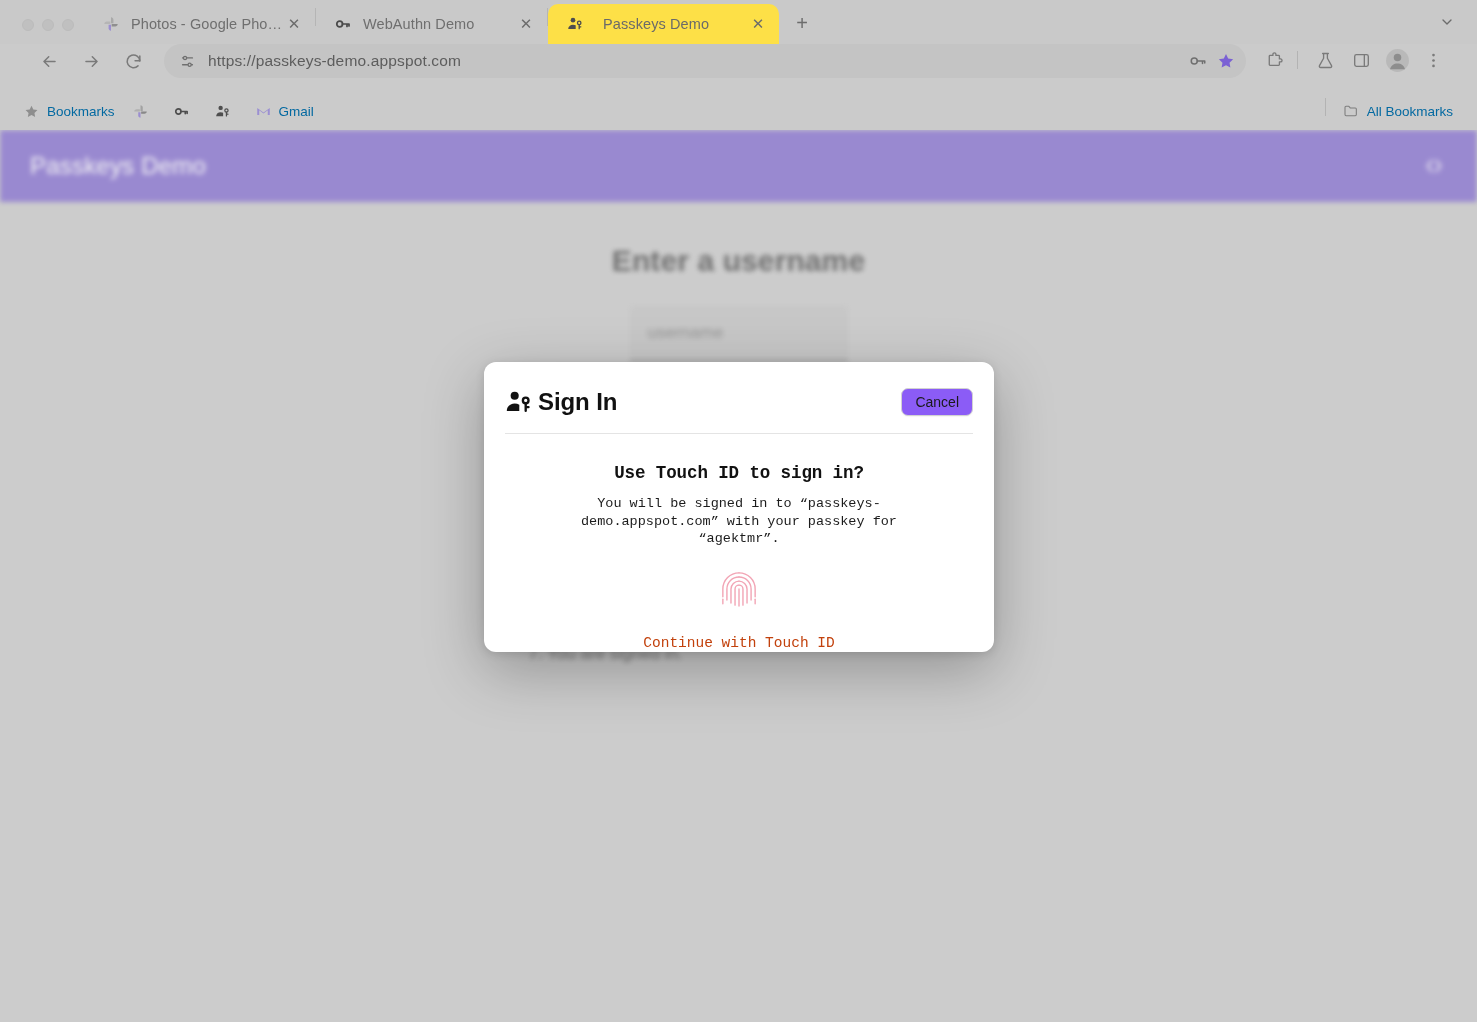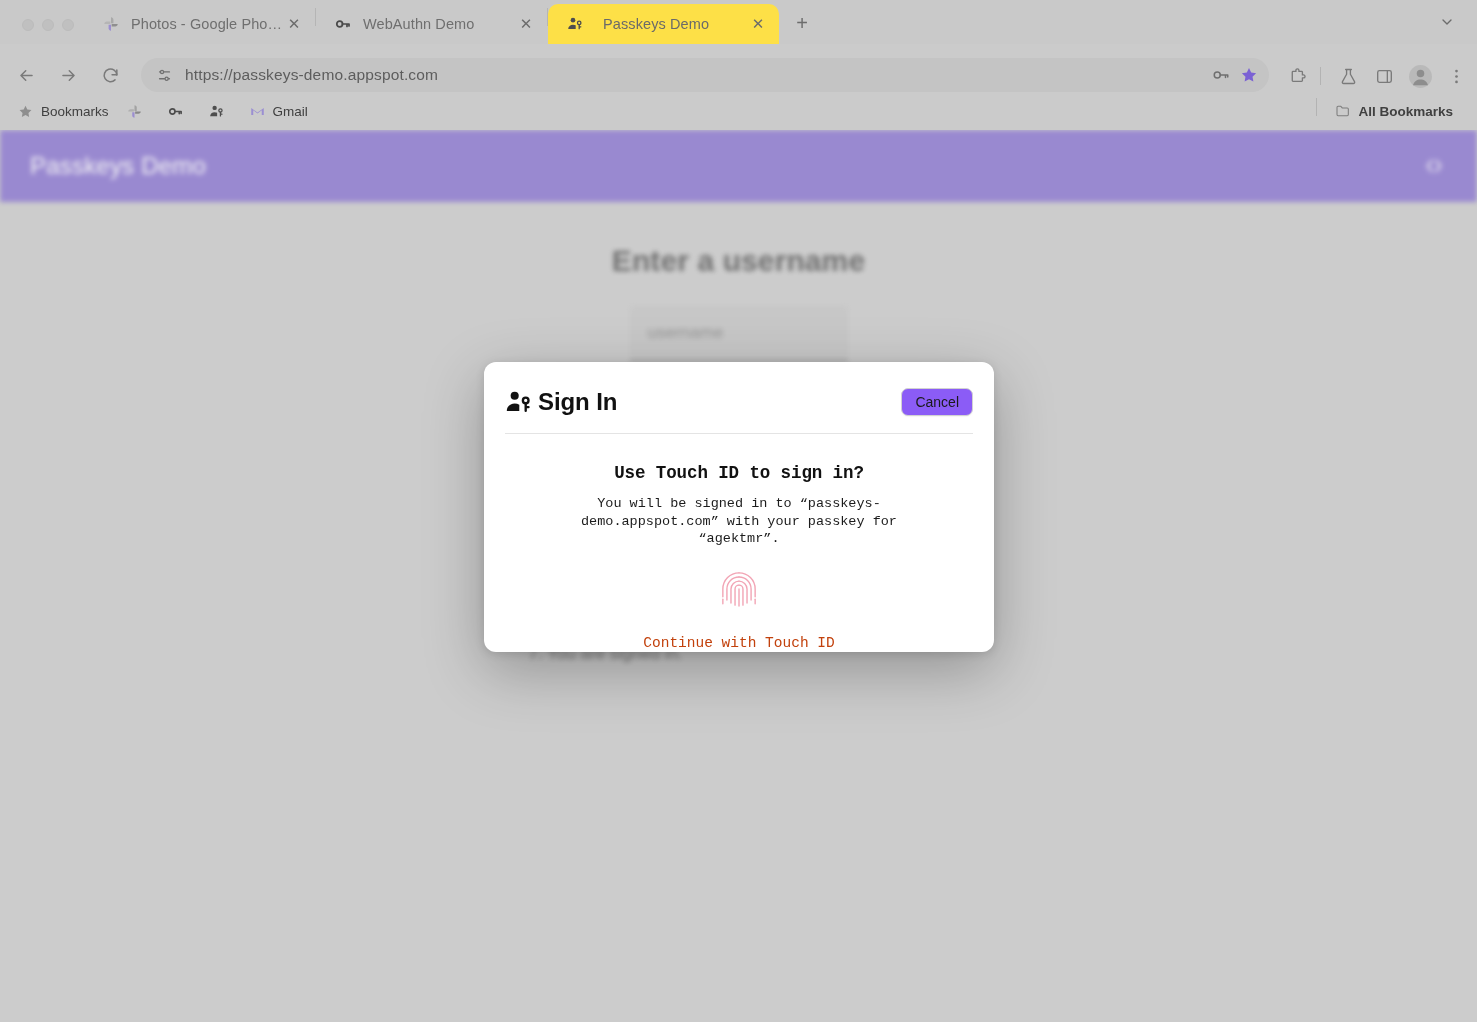--- a/index.html
+++ b/index.html
@@ -80,22 +80,22 @@
   .tabstrip-spacer { flex: 1 1 auto; }
   .tabstrip-chevron {
     width: 28px; height: 28px; margin: 0 16px 8px 0;
     display: flex; align-items: center; justify-content: center;
     color: #6c6c6c;
   }
 
   
   .nav-row {
     height: 48px;
-    display: flex; align-items: flex-end;
-    padding: 0 5px;
+    display: flex; align-items: flex-start;
+    padding: 0 28px;
     background: #cbcbcb;
   }
   .nav-btn {
     width: 34px; height: 34px; margin: 0 4px;
     display: flex; align-items: center; justify-content: center;
     color: #767676;
     border-radius: 50%;
     flex: 0 0 34px;
   }
   .omnibox {
@@ -133,40 +133,40 @@
     flex: 0 0 32px;
   }
   .toolbar-divider {
     width: 1px; height: 18px; background: #b3b3b3; margin: 0 7px;
   }
 
   
   .bookmarks-bar {
     height: 38px;
     display: flex; align-items: center;
-    padding: 0 14px 0 10px;
+    padding: 0 14px 0 16px;
     background: #cbcbcb;
     font-size: 13.5px;
-    color: #404040;
+    color: #0369a1;
   }
   .bm-item {
     display: flex; align-items: center;
     height: 26px; padding: 0 7px;
     border-radius: 5px;
     margin-right: 3px;
     white-space: nowrap;
   }
   .bm-item .bm-icon {
     width: 17px; height: 17px;
     display: flex; align-items: center; justify-content: center;
     margin-right: 7px;
     flex: 0 0 17px;
   }
   .bm-spacer { flex: 1 1 auto; }
-  .bm-right { display: flex; align-items: flex-start; font-weight: bold; }
+  .bm-right { display: flex; align-items: flex-start; }
   .bm-vsep { width: 1px; height: 18px; background: #b3b3b3; margin: 0 10px 0 4px; }
 
   
   .page-viewport {
     position: absolute;
     top: 130px; left: 0;
     width: 1477px; height: 892px;
     background: #cccccc;
     overflow: hidden;
     z-index: 10;

